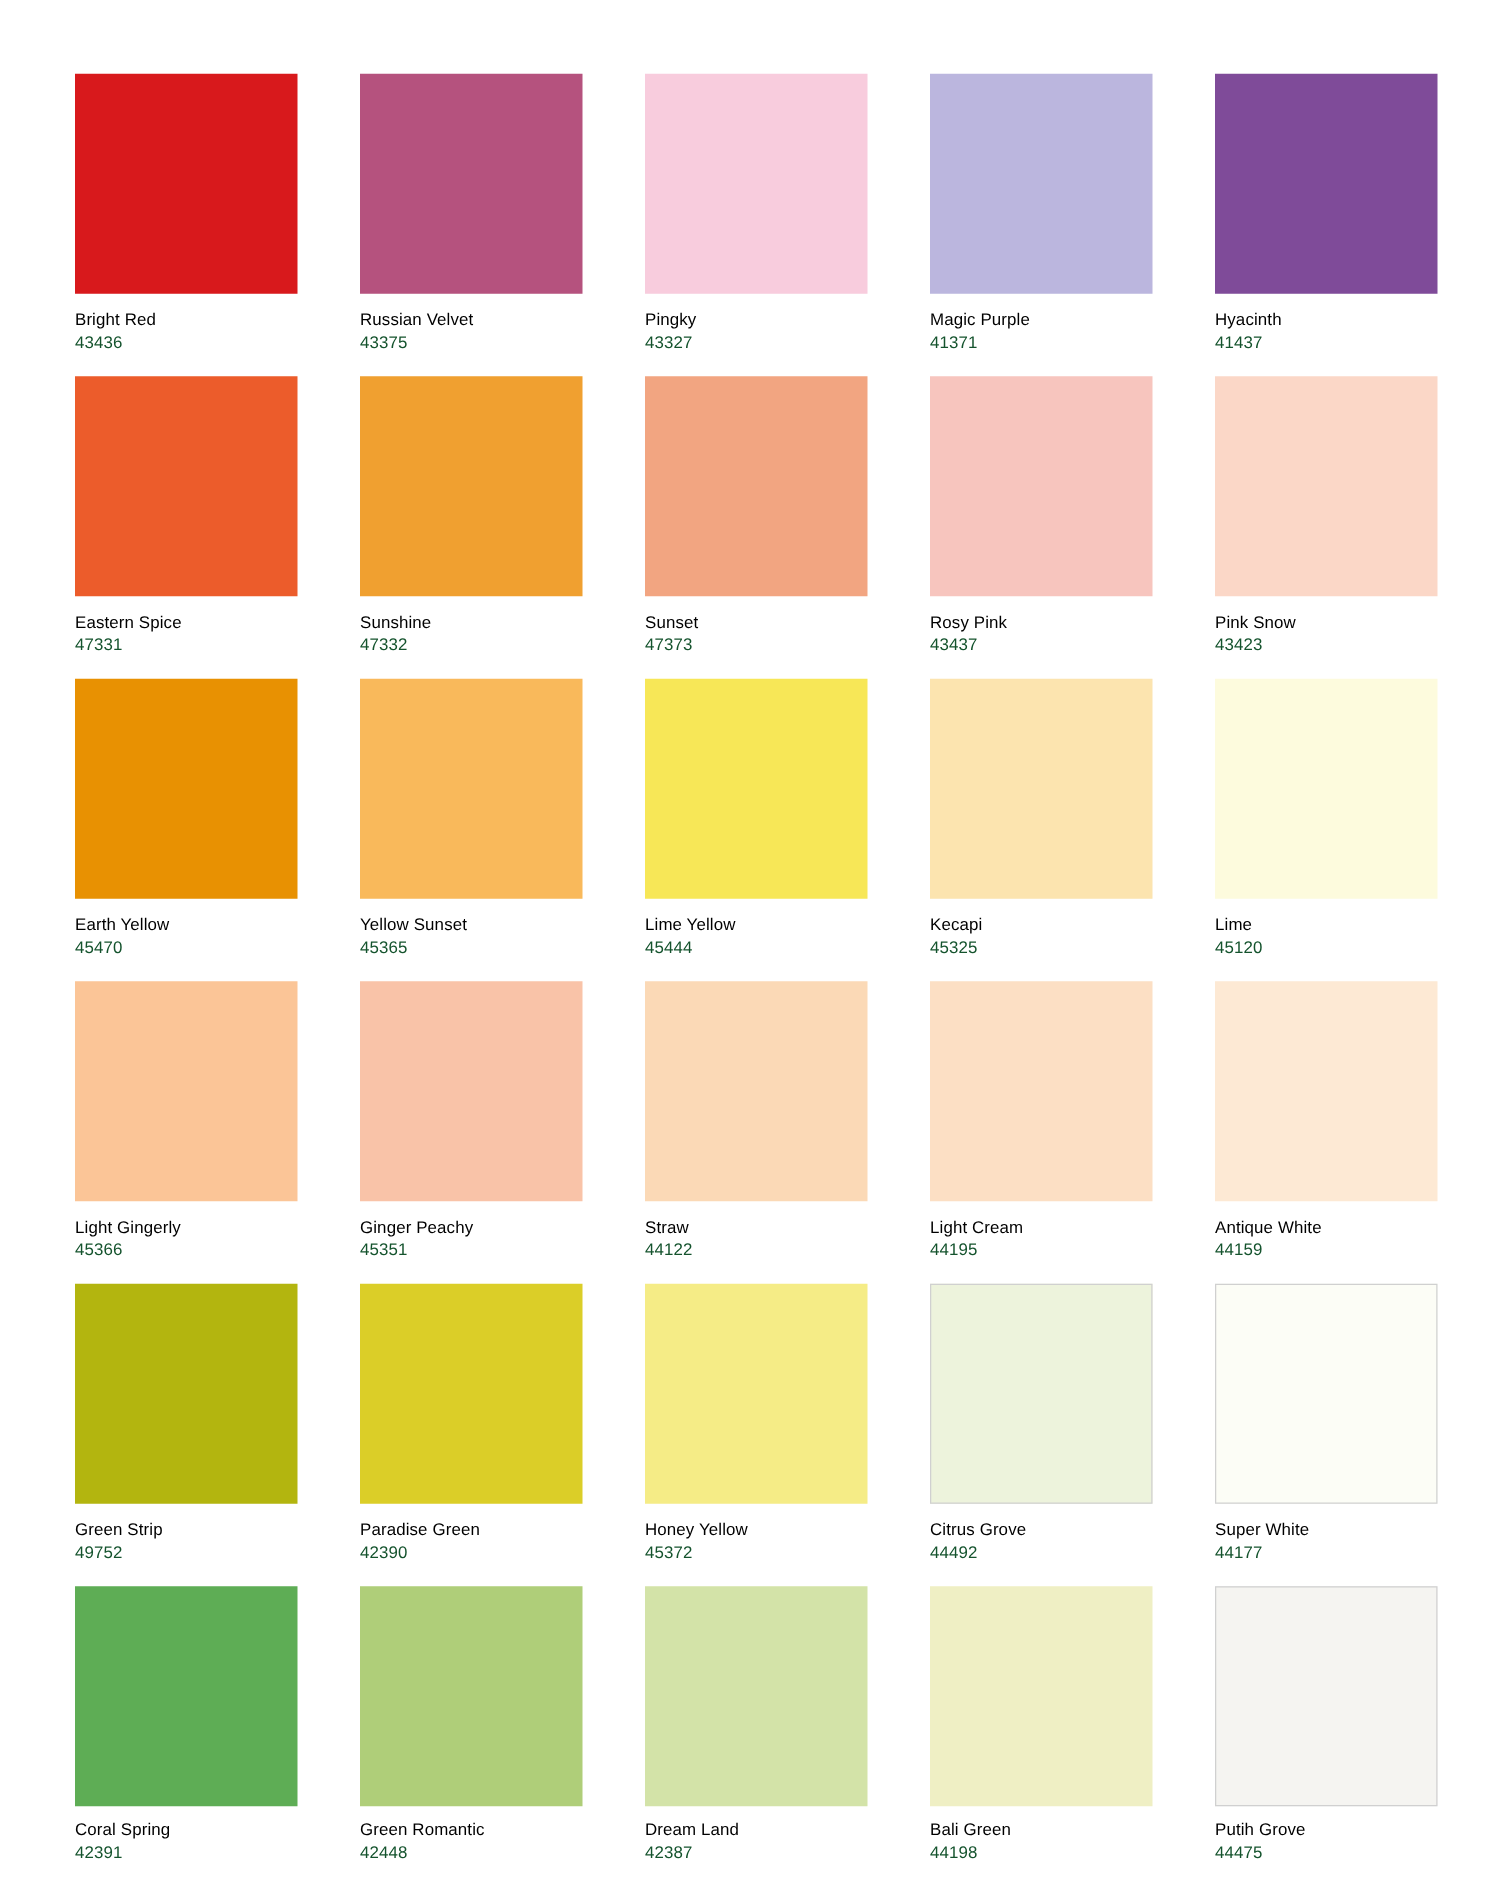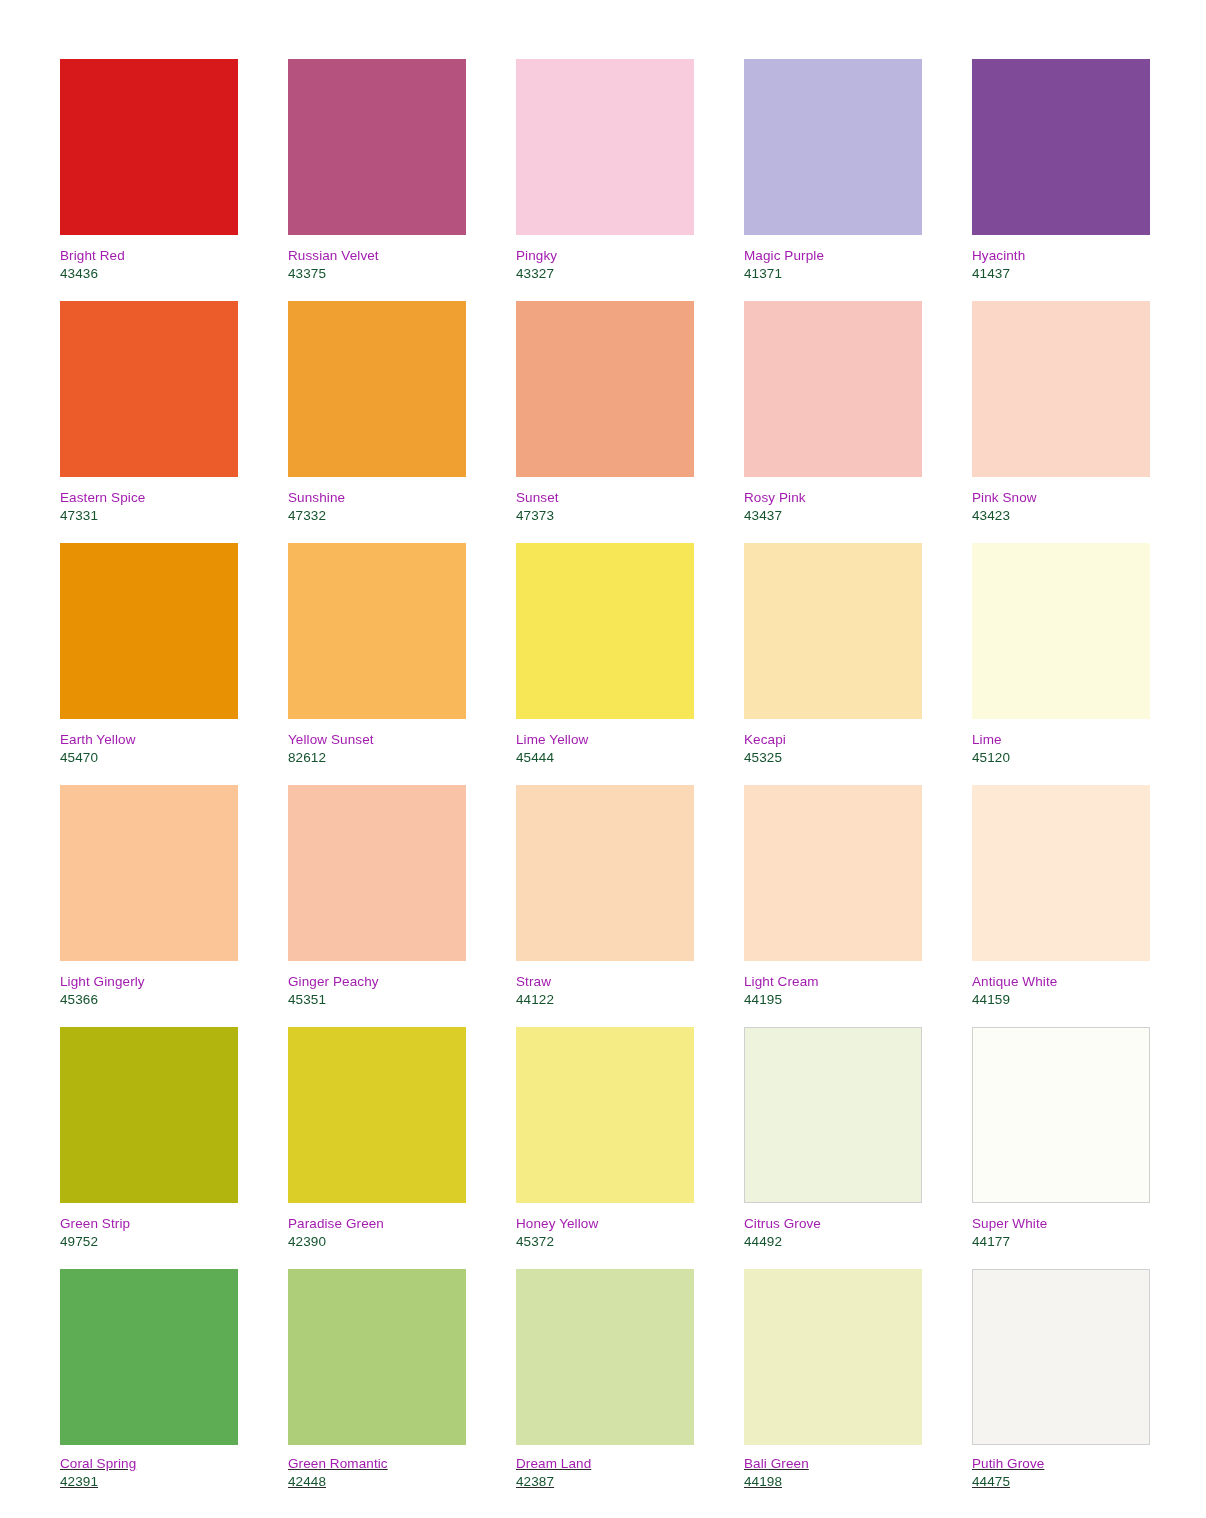--- a/index.html
+++ b/index.html
@@ -43,35 +43,34 @@
   }
   .swatch-chip.has-outline {
     border: 1px solid #d0d0d0;
   }
   .swatch-meta {
     padding-top: 12px;
   }
   .swatch-name {
     font-size: 13.5px;
     line-height: 18px;
-    color: #a21caf;
+    color: #000000;
     letter-spacing: 0.1px;
     white-space: nowrap;
   }
   .swatch-code {
     font-size: 13.5px;
     line-height: 18px;
     color: #14532d;
     letter-spacing: 0.1px;
     white-space: nowrap;
   }
   
   .swatch-row.last .swatch-cell {
     height: 238px;
-    text-decoration: underline;
   }
   .swatch-row.last .swatch-chip {
     height: 176px;
   }
   .swatch-row.last .swatch-meta {
     padding-top: 10px;
   }
 </style>
 </head>
 <body>
@@ -143,21 +142,21 @@
       <div class="swatch-row"><div class="swatch-cell">
           <div class="swatch-chip" style="background: rgb(232, 145, 2);"></div>
           <div class="swatch-meta">
             <div class="swatch-name">Earth Yellow</div>
             <div class="swatch-code">45470</div>
           </div>
         </div><div class="swatch-cell">
           <div class="swatch-chip" style="background: rgb(249, 185, 91);"></div>
           <div class="swatch-meta">
             <div class="swatch-name">Yellow Sunset</div>
-            <div class="swatch-code">82612</div>
+            <div class="swatch-code">45365</div>
           </div>
         </div><div class="swatch-cell">
           <div class="swatch-chip" style="background: rgb(247, 231, 87);"></div>
           <div class="swatch-meta">
             <div class="swatch-name">Lime Yellow</div>
             <div class="swatch-code">45444</div>
           </div>
         </div><div class="swatch-cell">
           <div class="swatch-chip" style="background: rgb(252, 228, 175);"></div>
           <div class="swatch-meta">

